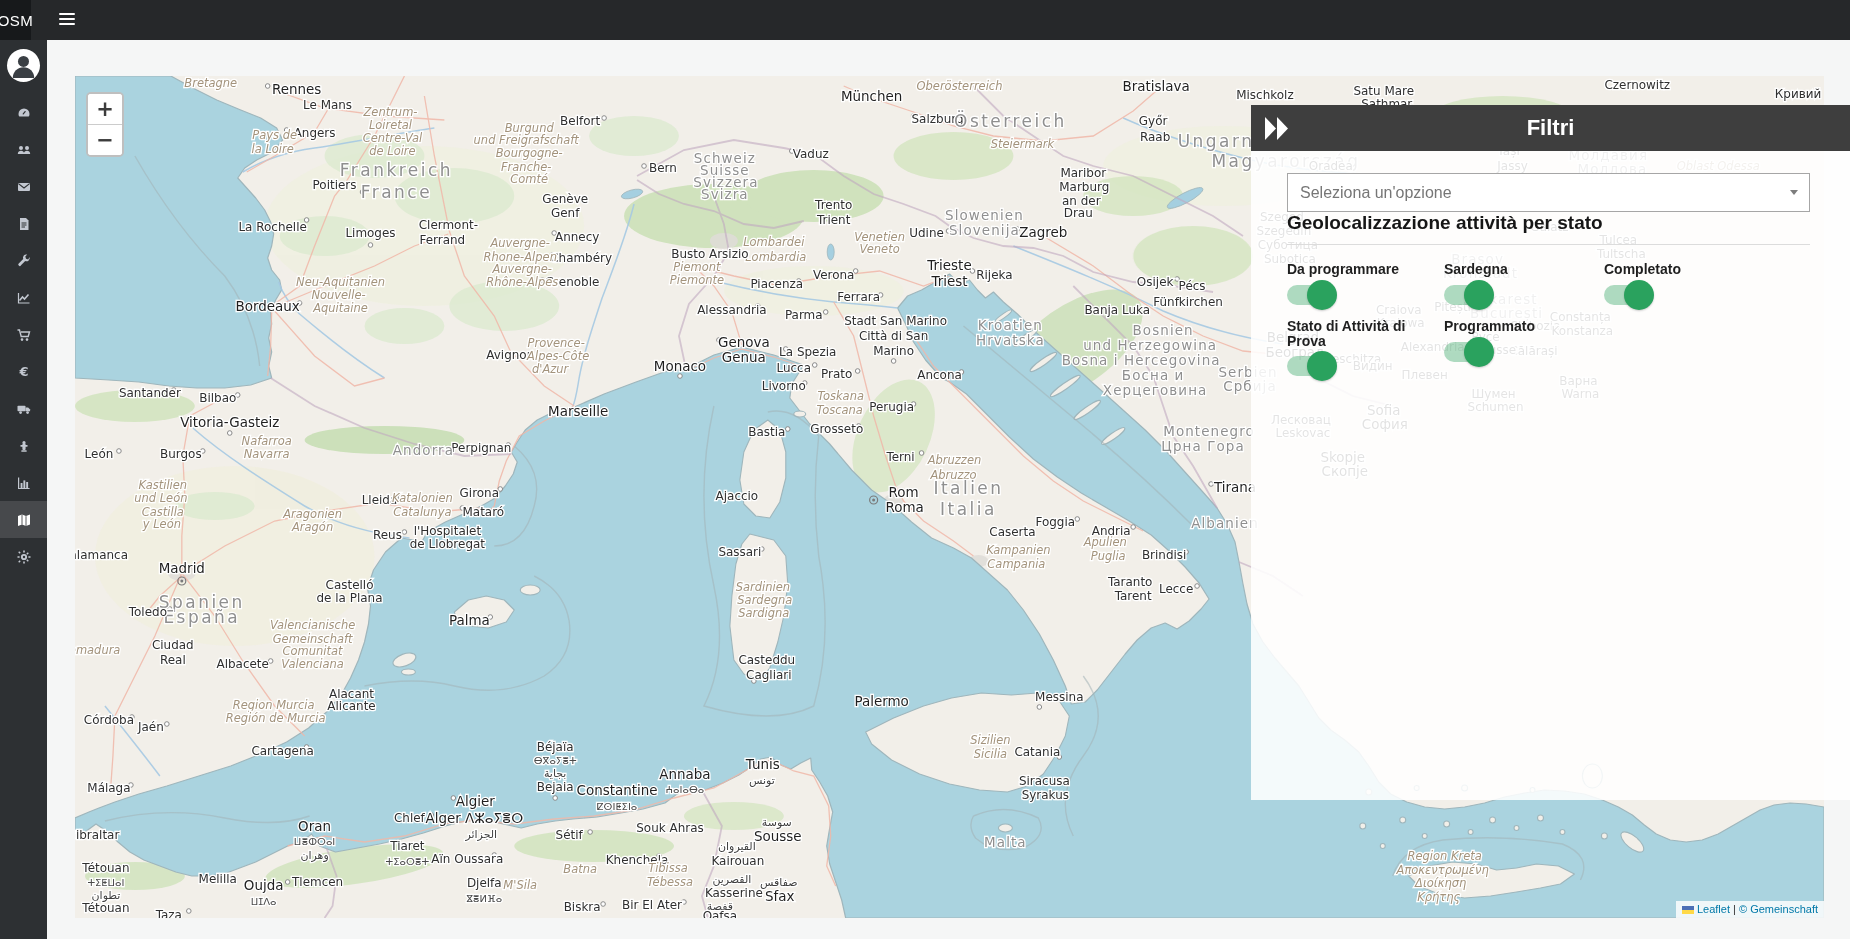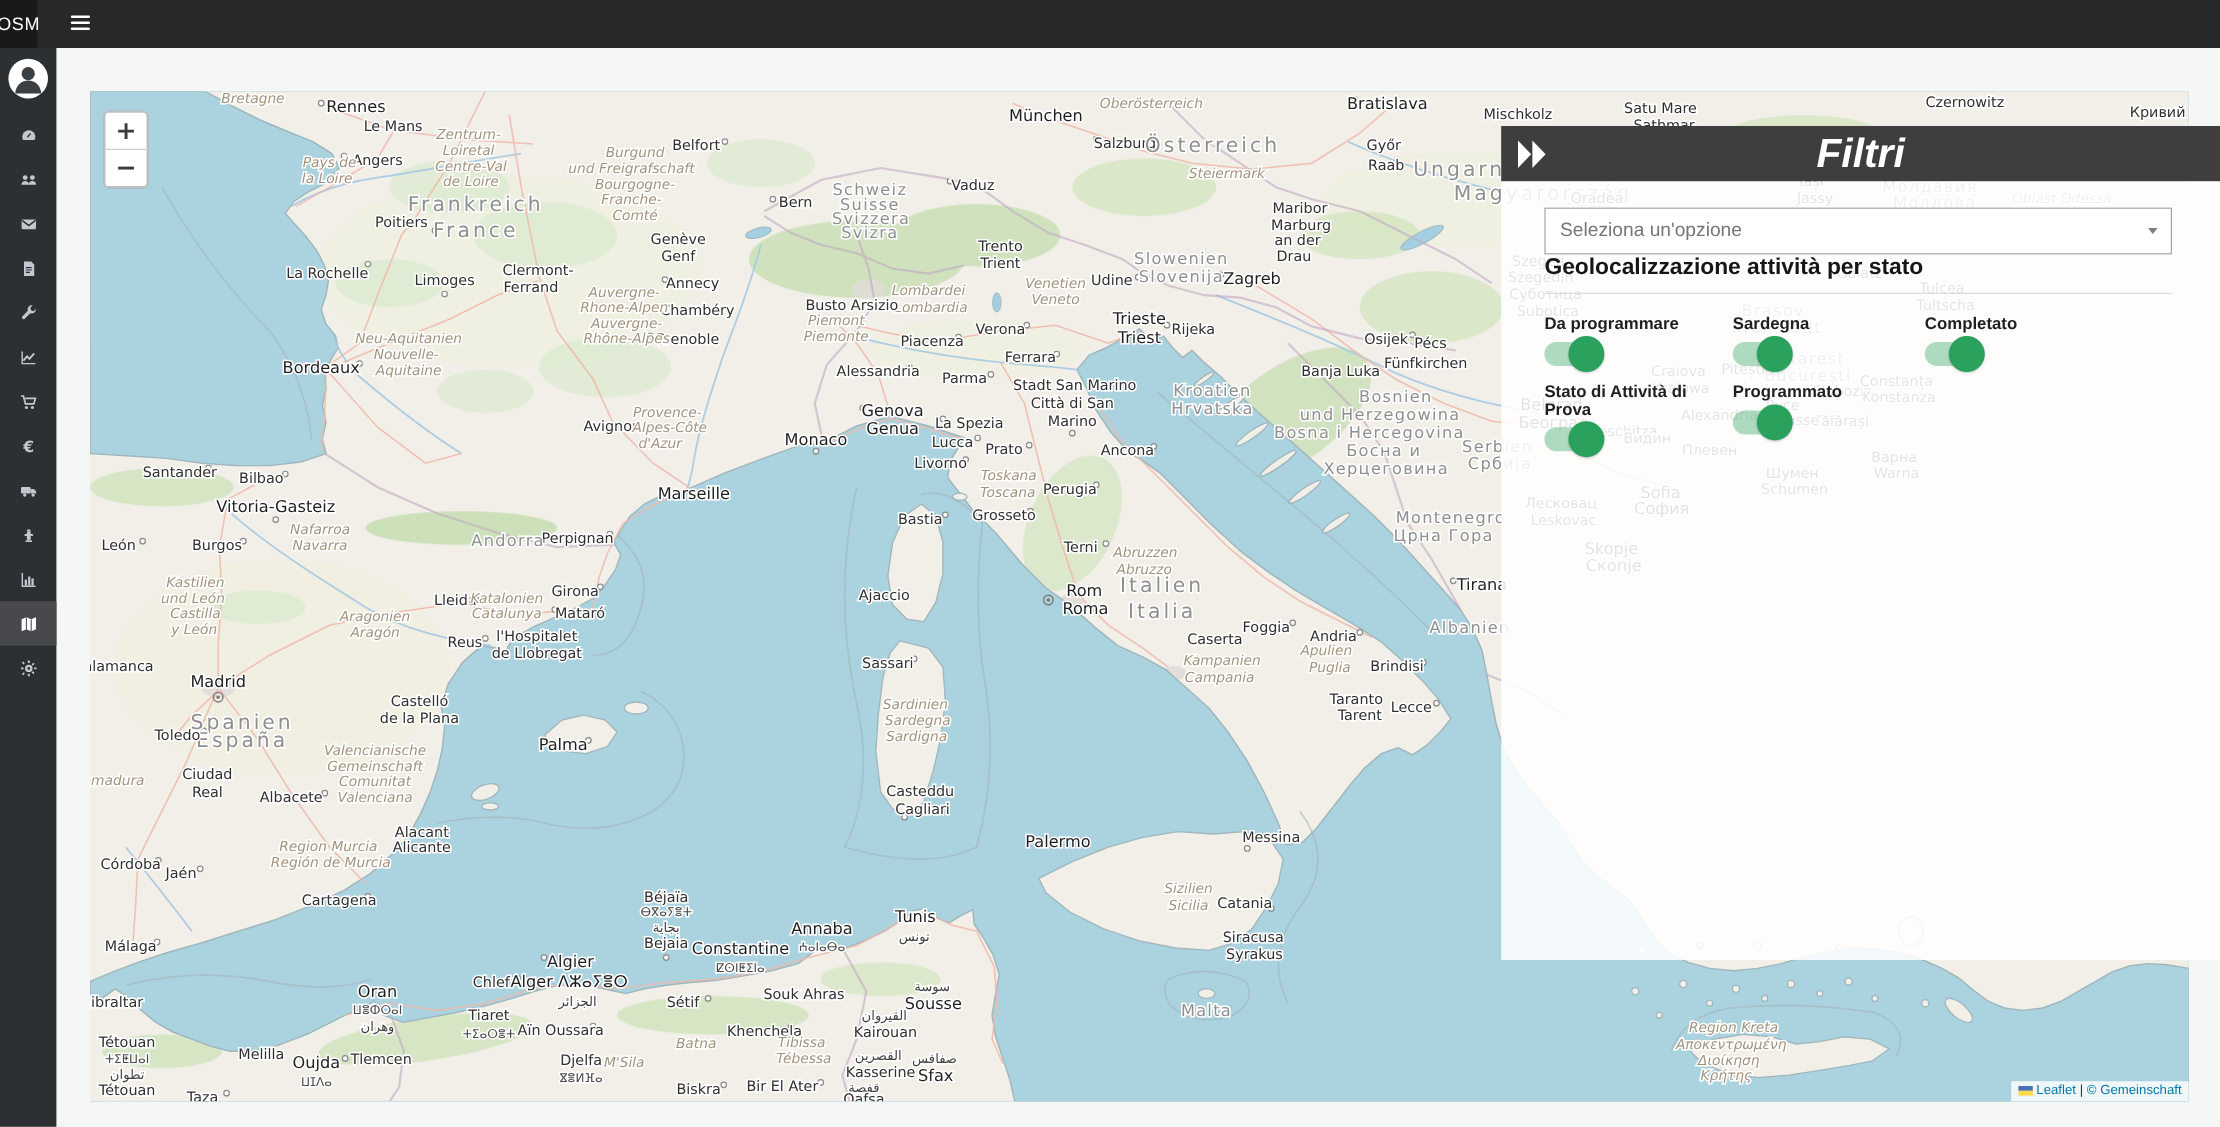--- a/index.html
+++ b/index.html
@@ -41,21 +41,21 @@
     font-size:11px;color:#333;z-index:20;white-space:nowrap;}
   .attrib a{color:#0078a8;text-decoration:none;cursor:pointer;}
   .attrib .flag{display:inline-block;width:12px;height:8px;margin-right:3px;vertical-align:-1px;}
   .attrib .flag i{display:block;height:4px;}
   .attrib .flag i.b{background:#4c6fb5;}
   .attrib .flag i.y{background:#ffd948;}
   
   .panel{position:absolute;left:1204px;top:65px;width:599px;height:695px;z-index:60;}
   .panel-head{height:46px;background:#3e3e3e;position:relative;display:flex;align-items:center;}
   .panel-head .chev{margin-left:13px;display:flex;}
-  .panel-title{position:absolute;left:0;right:0;text-align:center;color:#fff;font-size:34px;font-weight:bold;font-style:italic;}
+  .panel-title{position:absolute;left:0;right:0;text-align:center;color:#fff;font-size:22px;font-weight:bold;}
   .panel-body{height:649px;background:rgba(255,255,255,.87);padding:22px 40px 0 36px;box-sizing:border-box;}
   .panel h2{margin:0 0 17px;font-size:19px;font-weight:bold;color:#161616;
     padding-bottom:10px;border-bottom:1px solid #dcdcdc;}
   .sec2{margin-top:27px;}
   .selectbox{height:37px;border:1px solid #a6a6a6;border-radius:0;background:#fff;position:relative;
     display:flex;align-items:center;padding:0 28px 0 12px;cursor:pointer;}
   .selectbox .ph{color:#767676;font-size:16px;}
   .selectbox .caret{position:absolute;right:11px;top:16px;width:0;height:0;
     border-left:4px solid transparent;border-right:4px solid transparent;border-top:5px solid #7d7d7d;}
   .tgrid{display:grid;grid-template-columns:157px 160px 1fr;column-gap:0;margin-top:16px;}

